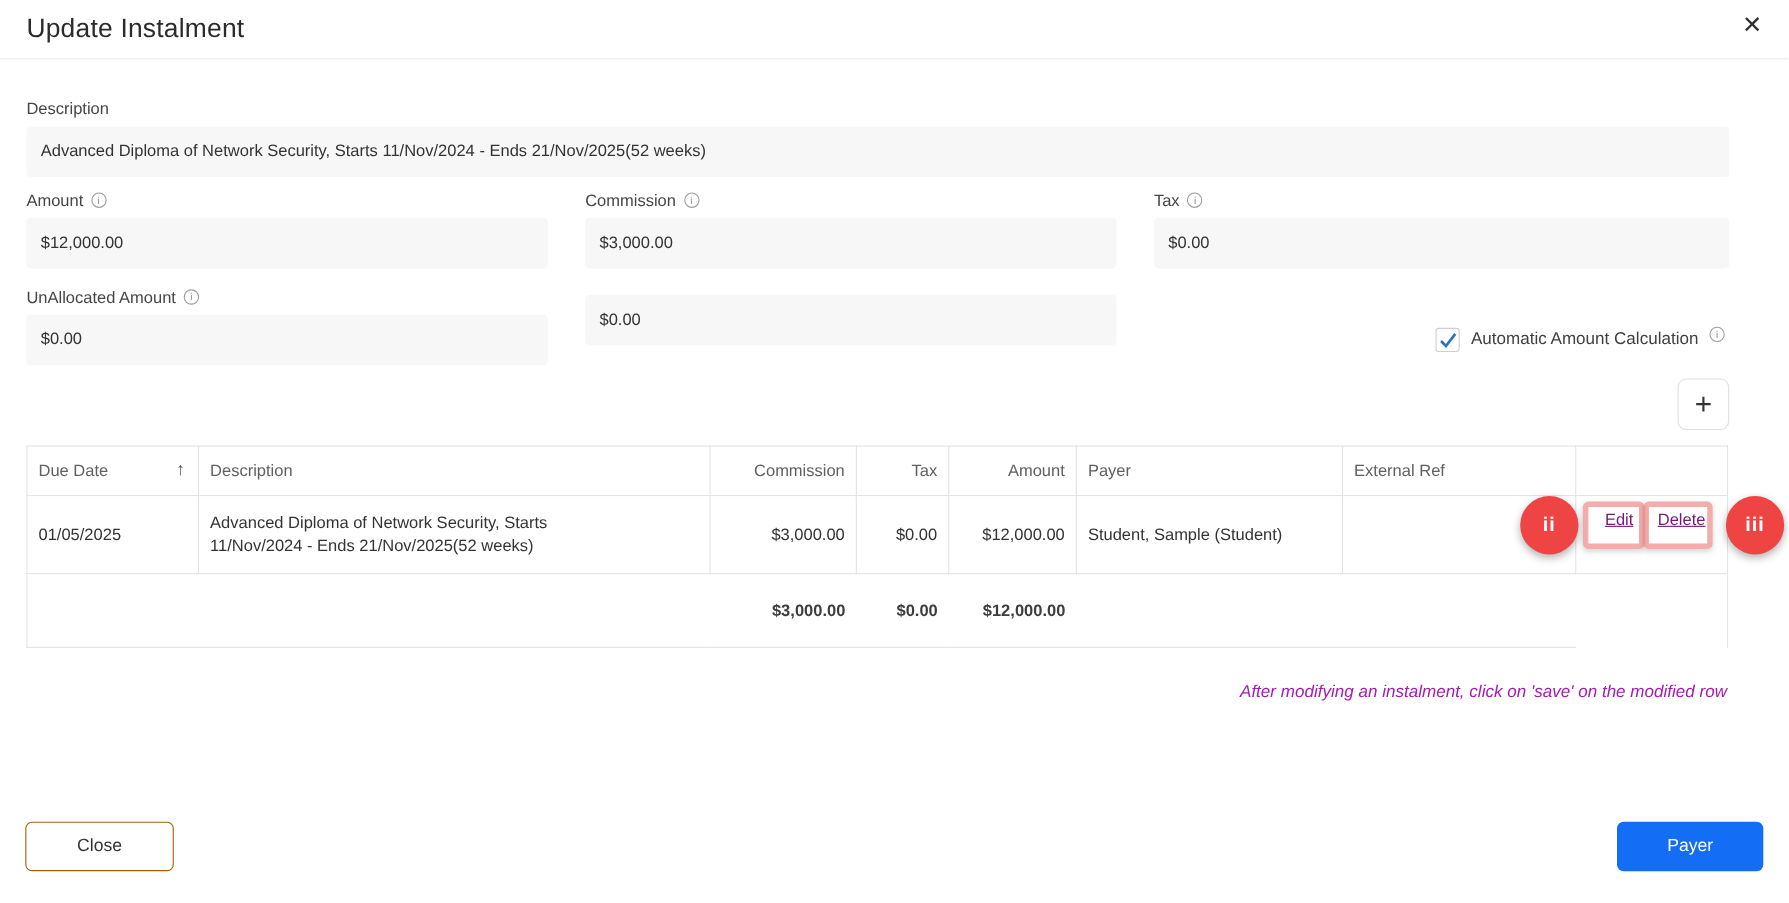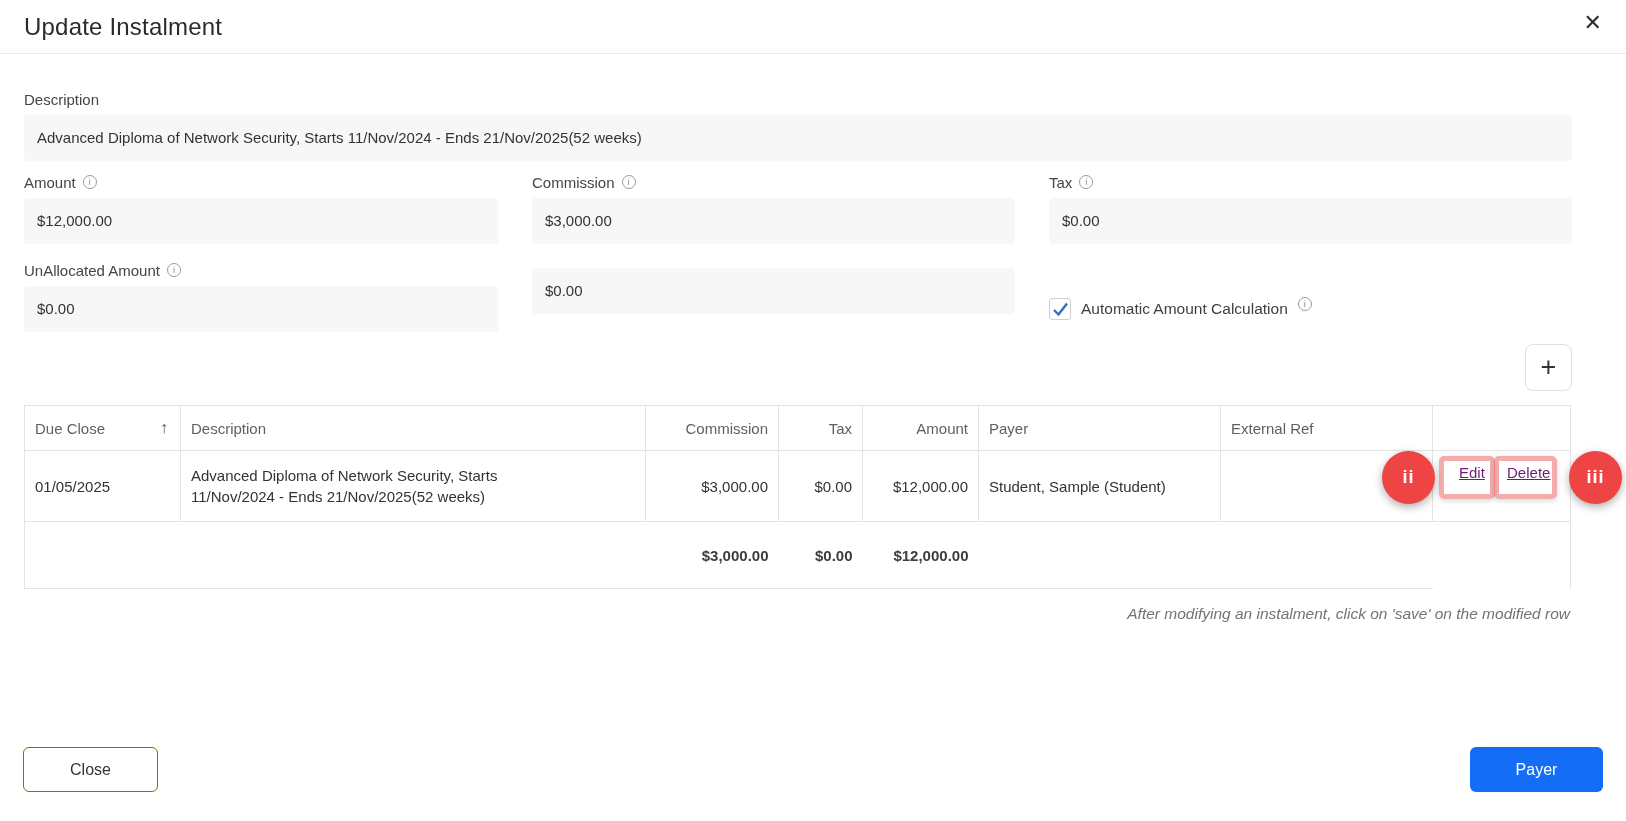--- a/index.html
+++ b/index.html
@@ -18,21 +18,21 @@
   .flabel { font-size:15px; color:#454545; height:18px; display:flex; align-items:center; gap:7px; }
   .info-icon { display:inline-block; width:14px; height:14px; border:1px solid #9c9c9c; border-radius:50%;
                color:#8a8a8a; font-size:9px; line-height:12px; text-align:center; font-style:normal; }
   .info-icon::after { content:"i"; }
   .tb-input { background:#f7f7f7; border-radius:4px; height:46px; line-height:46px; padding:0 13px;
               font-size:15px; color:#333; margin-top:7px; width:100%; }
   .desc-block { margin-top:36px; width:1548px; }
   .fields-grid { display:grid; grid-template-columns:474px 483px 523px; column-gap:34px; row-gap:17px;
                  margin-top:12px; width:1548px; }
   .chk-cell { display:flex; flex-direction:column; }
-  .chk-row { margin-top:7px; height:46px; display:flex; align-items:center; justify-content:flex-start; gap:10px; padding-right:4px; }
+  .chk-row { margin-top:7px; height:46px; display:flex; align-items:center; justify-content:flex-end; gap:10px; padding-right:4px; }
   .checkbox { width:22px; height:22px; background:#fff; border:1px solid #cfcfcf; border-radius:3px;
               display:flex; align-items:center; justify-content:center; cursor:pointer; }
   .chk-label { font-size:15.5px; color:#3f3f3f; }
   .chk-row .info-icon { position:relative; top:-5px; }
 
   .add-btn { display:flex; align-items:center; justify-content:center; width:47px; height:47px;
              margin:12px 0 0 1501px; background:#fff; border:1px solid #e0e0e0; border-radius:8px;
              font-size:27px; font-weight:300; color:#333; cursor:pointer; }
 
   
@@ -60,21 +60,21 @@
               box-shadow:0 2px 5px rgba(0,0,0,0.15); top:5px; height:43px; }
   .ann-rect.r-edit { left:6px; width:56px; }
   .ann-rect.r-delete { left:61px; width:63px; }
   .ann-circle { position:absolute; width:53px; height:53px; border-radius:50%; background:#ef4444;
                 color:#fff; display:flex; align-items:center; justify-content:center;
                 font-size:18px; font-weight:600; letter-spacing:1px;
                 box-shadow:0 3px 8px rgba(0,0,0,0.32); top:0; z-index:5; }
   .ann-circle.c-ii { left:-51px; }
   .ann-circle.c-iii { left:136px; }
 
-  .note { width:1546px; margin-top:16px; text-align:right; font-style:italic; font-size:15.5px; color:#737373; }
+  .note { width:1546px; margin-top:32px; text-align:right; font-style:italic; font-size:15.5px; color:#a21caf; }
 
   
   .btn-close { position:absolute; left:23px; bottom:29px; width:135px; height:45px; background:#fff;
                border:1px solid #a16207; border-radius:6px; font-size:16px; color:#333;
                font-family:"Liberation Sans",sans-serif; cursor:pointer; }
   .btn-update { position:absolute; right:23px; bottom:29px; width:133px; height:45px; background:#146ef5;
                 border:none; border-radius:6px; font-size:16px; color:#fff;
                 font-family:"Liberation Sans",sans-serif; cursor:pointer; }
 </style>
 </head>
@@ -151,21 +151,21 @@
         <col style="width:84px">
       <col style="width:116px">
         <col style="width:242px">
         <col style="width:212px">
         <col style="width:138px">
     </colgroup>
     <thead>
       <tr>
         <th>
           <span class="th-flex">
-            <span>Due Close</span>
+            <span>Due Date</span>
             <span class="sort-arrow">↑</span>
           </span>
         </th>
         <th>Description</th>
         <th class="num">Commission</th>
         <th class="num">Tax</th>
         <th class="num">Amount</th>
         <th>Payer</th>
         <th>External Ref</th>
         <th></th>

